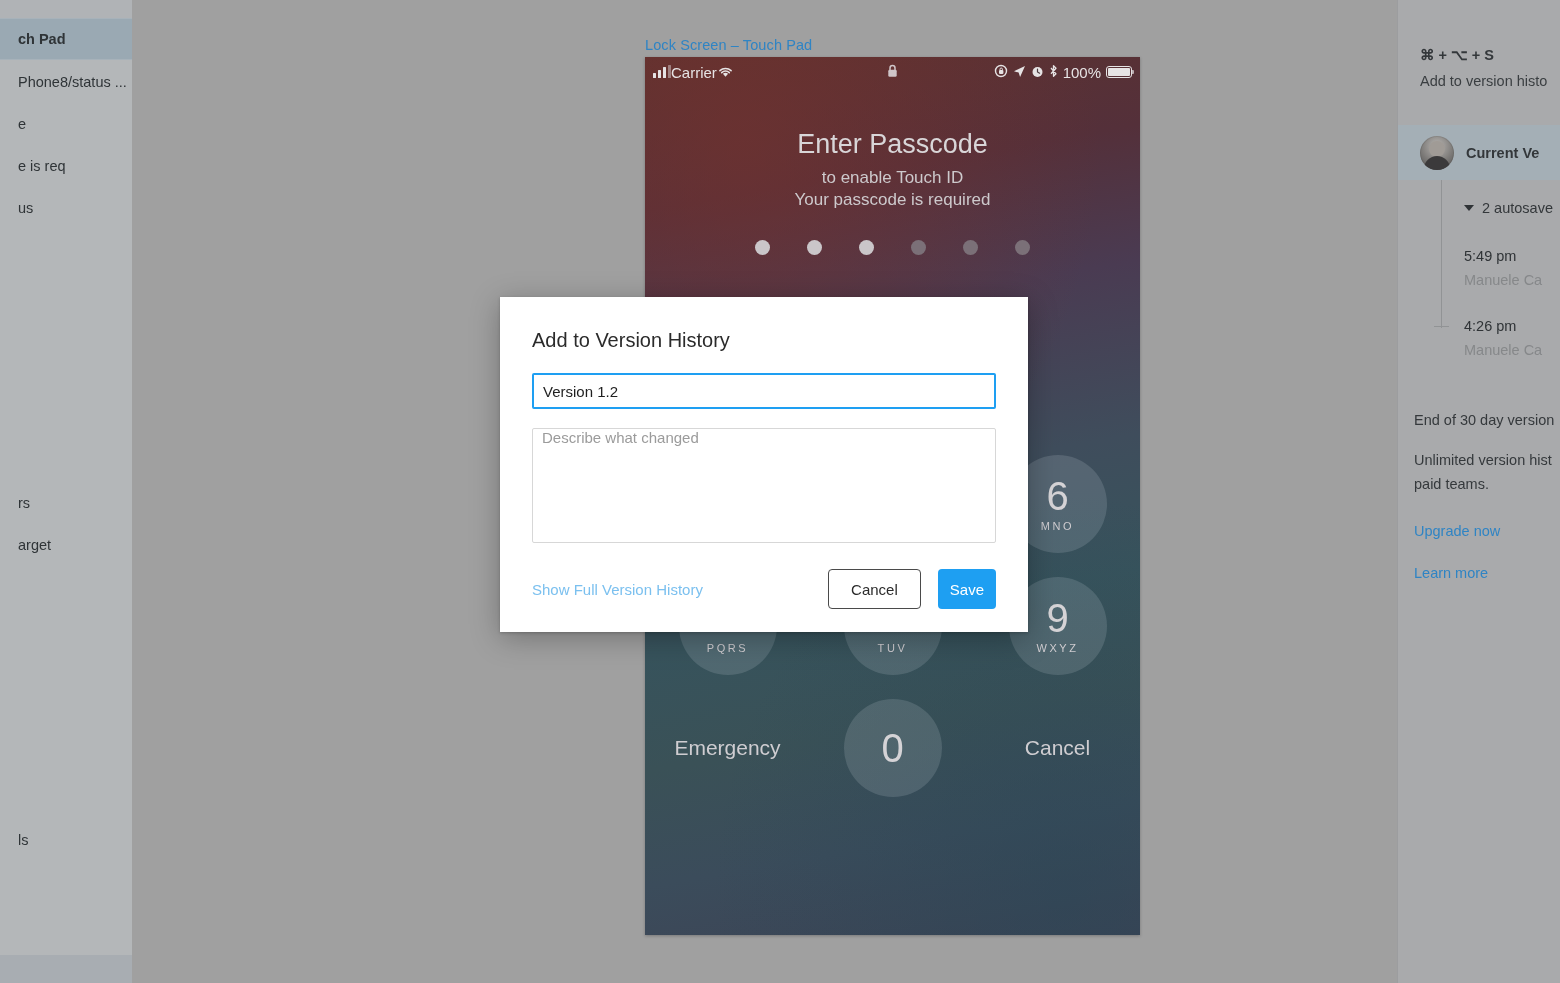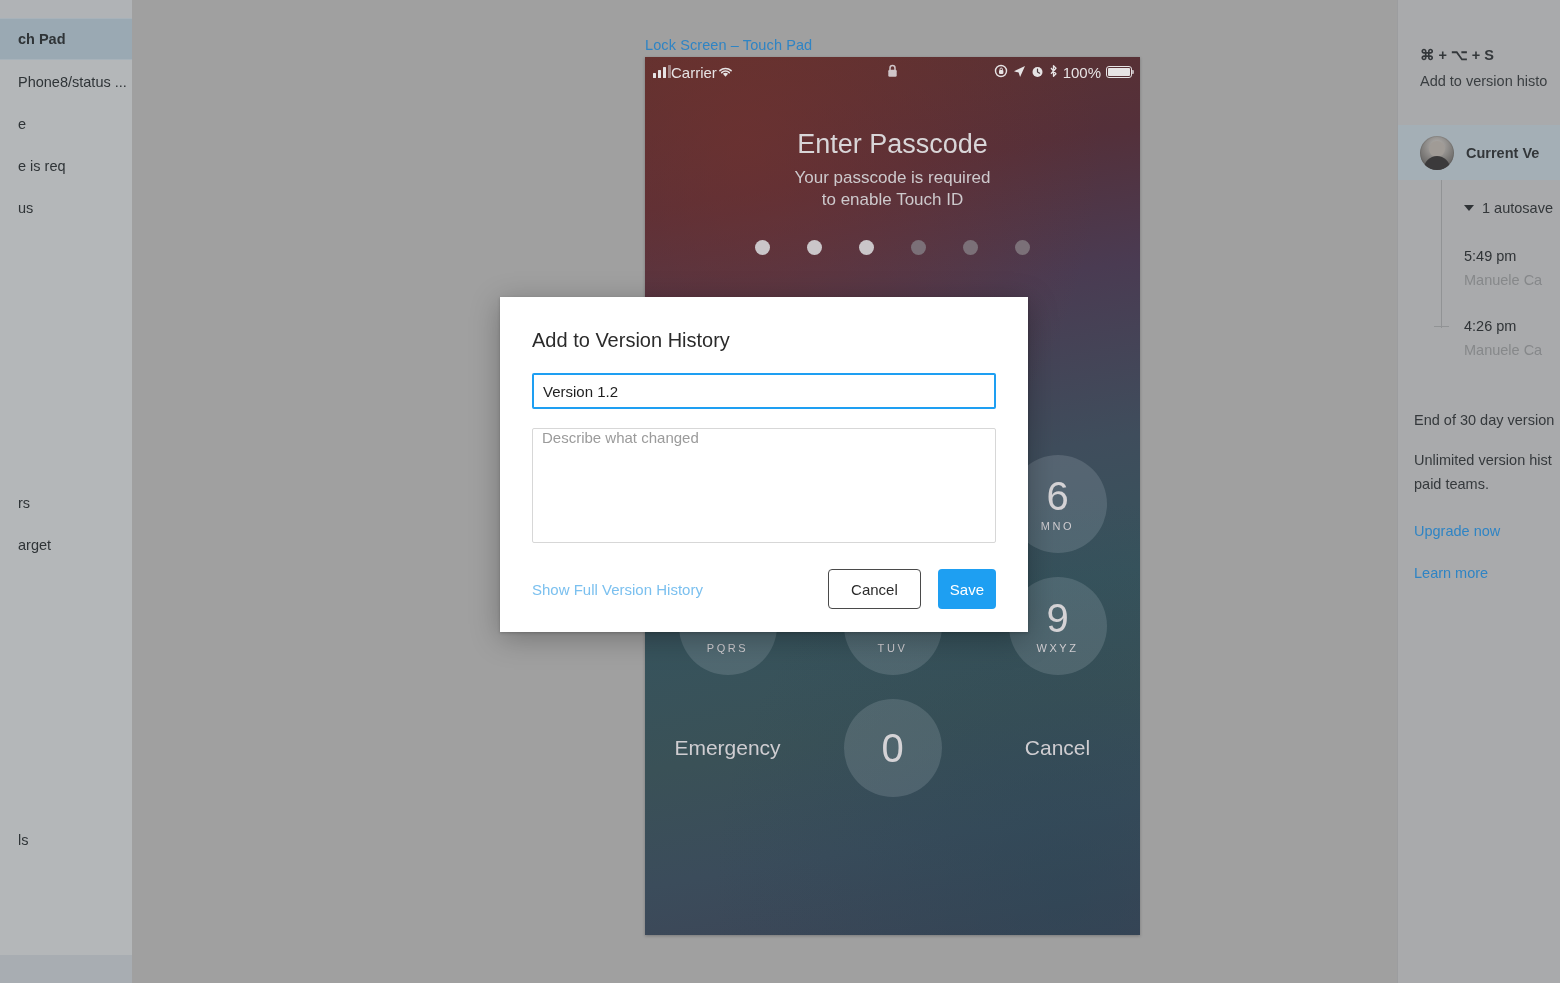--- a/index.html
+++ b/index.html
@@ -446,22 +446,22 @@
           </span>
           <span>100%</span>
           <span class="battery">
               <span></span>
             </span>
         </div>
       </div>
 
       <div class="pc-title">Enter Passcode</div>
       <div class="pc-sub">
+        <div>to enable Touch ID</div>
         <div>Your passcode is required</div>
-        <div>to enable Touch ID</div>
       </div>
 
       <div class="pc-dots">
         <span class="filled"></span>
         <span class="filled"></span>
         <span class="filled"></span>
         <span></span>
         <span></span>
         <span></span>
       </div>
@@ -509,21 +509,21 @@
     <div class="rp-current">
       <div class="avatar"></div>
       <span class="ttl">Current Ve</span>
     </div>
 
     <div class="rp-timeline"></div>
     <div class="rp-tick"></div>
 
     <div class="rp-autosave">
       <span class="caret"></span>
-      <span>1 autosave</span>
+      <span>2 autosave</span>
     </div>
 
     <div class="rp-entry" style="top:248px">
       <div class="time">5:49 pm</div>
       <div class="who">Manuele Ca</div>
     </div>
     <div class="rp-entry" style="top:318px">
       <div class="time">4:26 pm</div>
       <div class="who">Manuele Ca</div>
     </div>

